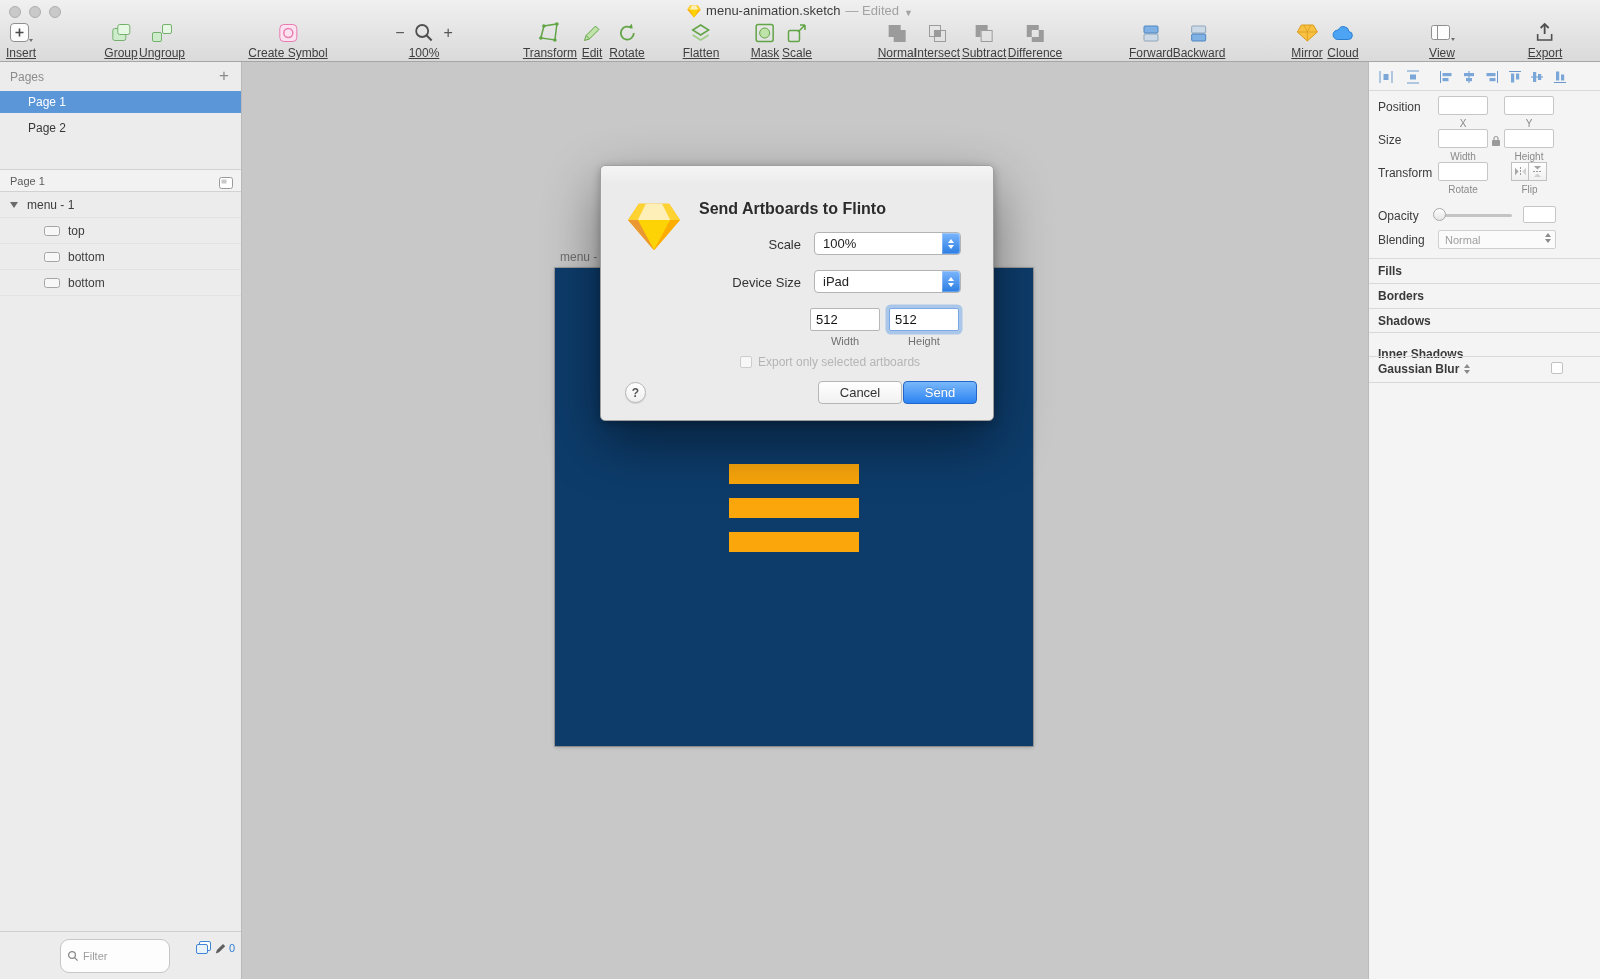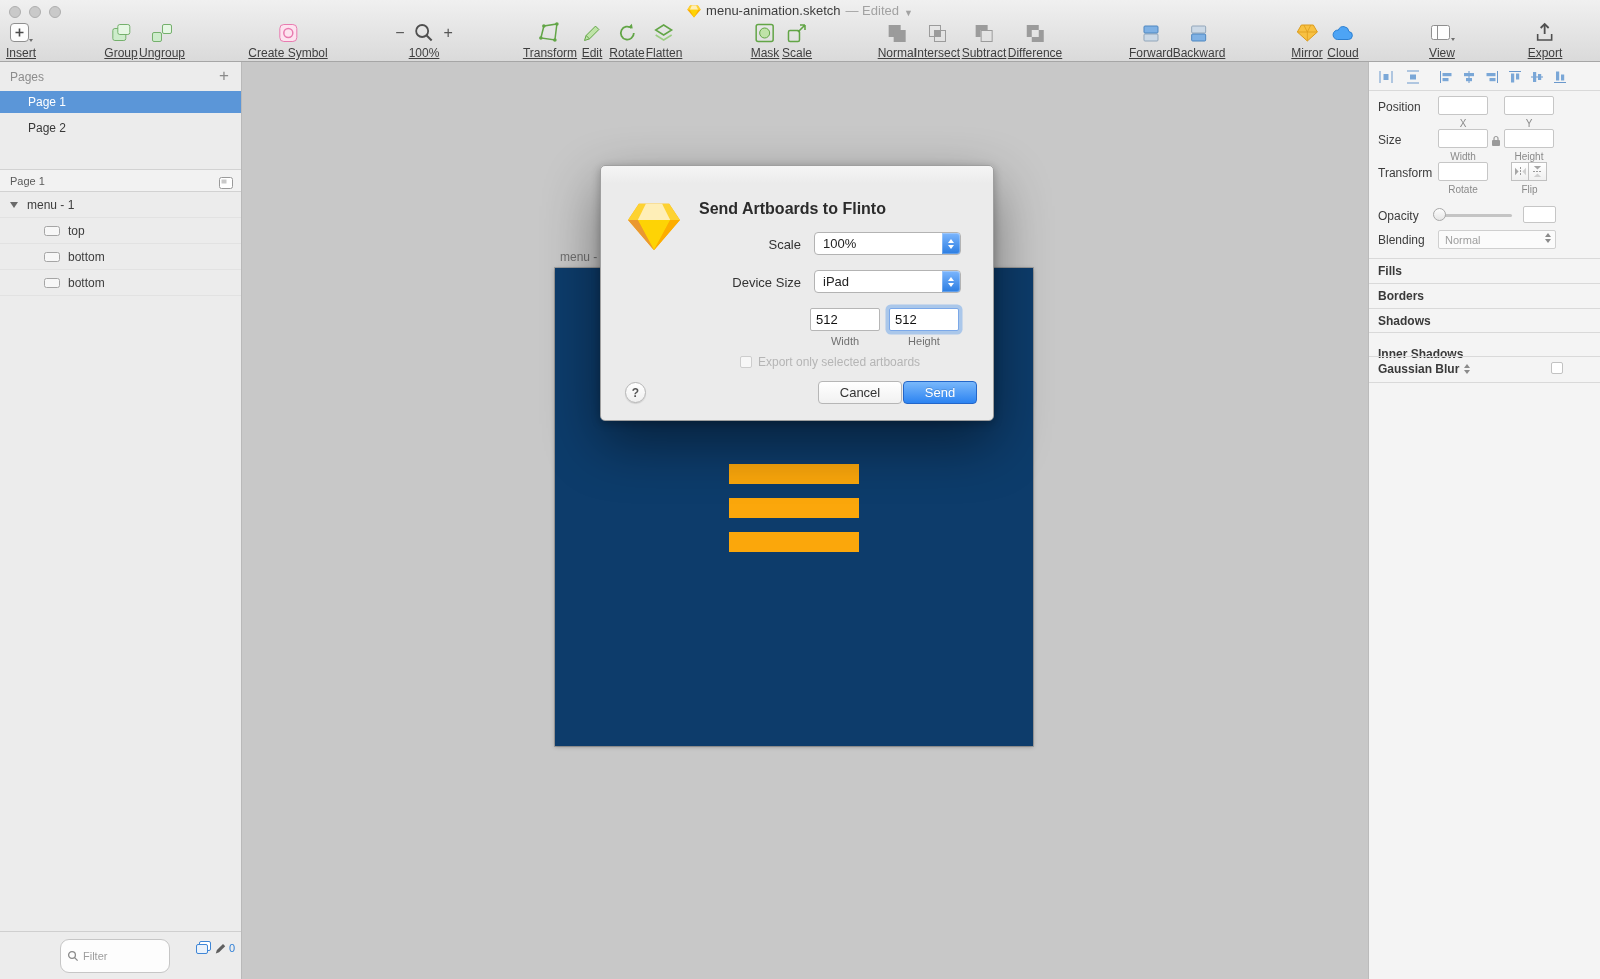--- a/index.html
+++ b/index.html
@@ -218,21 +218,21 @@
   <div class="tb-item" style="left:627px">
     <div class="tb-icon">
       <svg width="24" height="24">
         <path d="M18.5 12a6.5 6.5 0 1 1-2.3-4.9" fill="none" stroke="#62a546" stroke-width="1.8"></path>
         <path d="M16.5 2.8l.9 4.6-4.6-.9z" fill="#62a546"></path>
       </svg>
     </div>
     <div class="tb-label">Rotate</div>
   </div>
 
-  <div class="tb-item" style="left:664px">
+  <div class="tb-item" style="left:701px">
     <div class="tb-icon">
       <svg width="24" height="24">
         <path d="M12 4l8 5-8 5-8-5z" fill="none" stroke="#62a546" stroke-width="1.5"></path>
         <path d="M4 14l8 5 8-5" fill="none" stroke="#9ccd83" stroke-width="1.5"></path>
       </svg>
     </div>
     <div class="tb-label">Flatten</div>
   </div>
 
   <div class="tb-item" style="left:765px">

